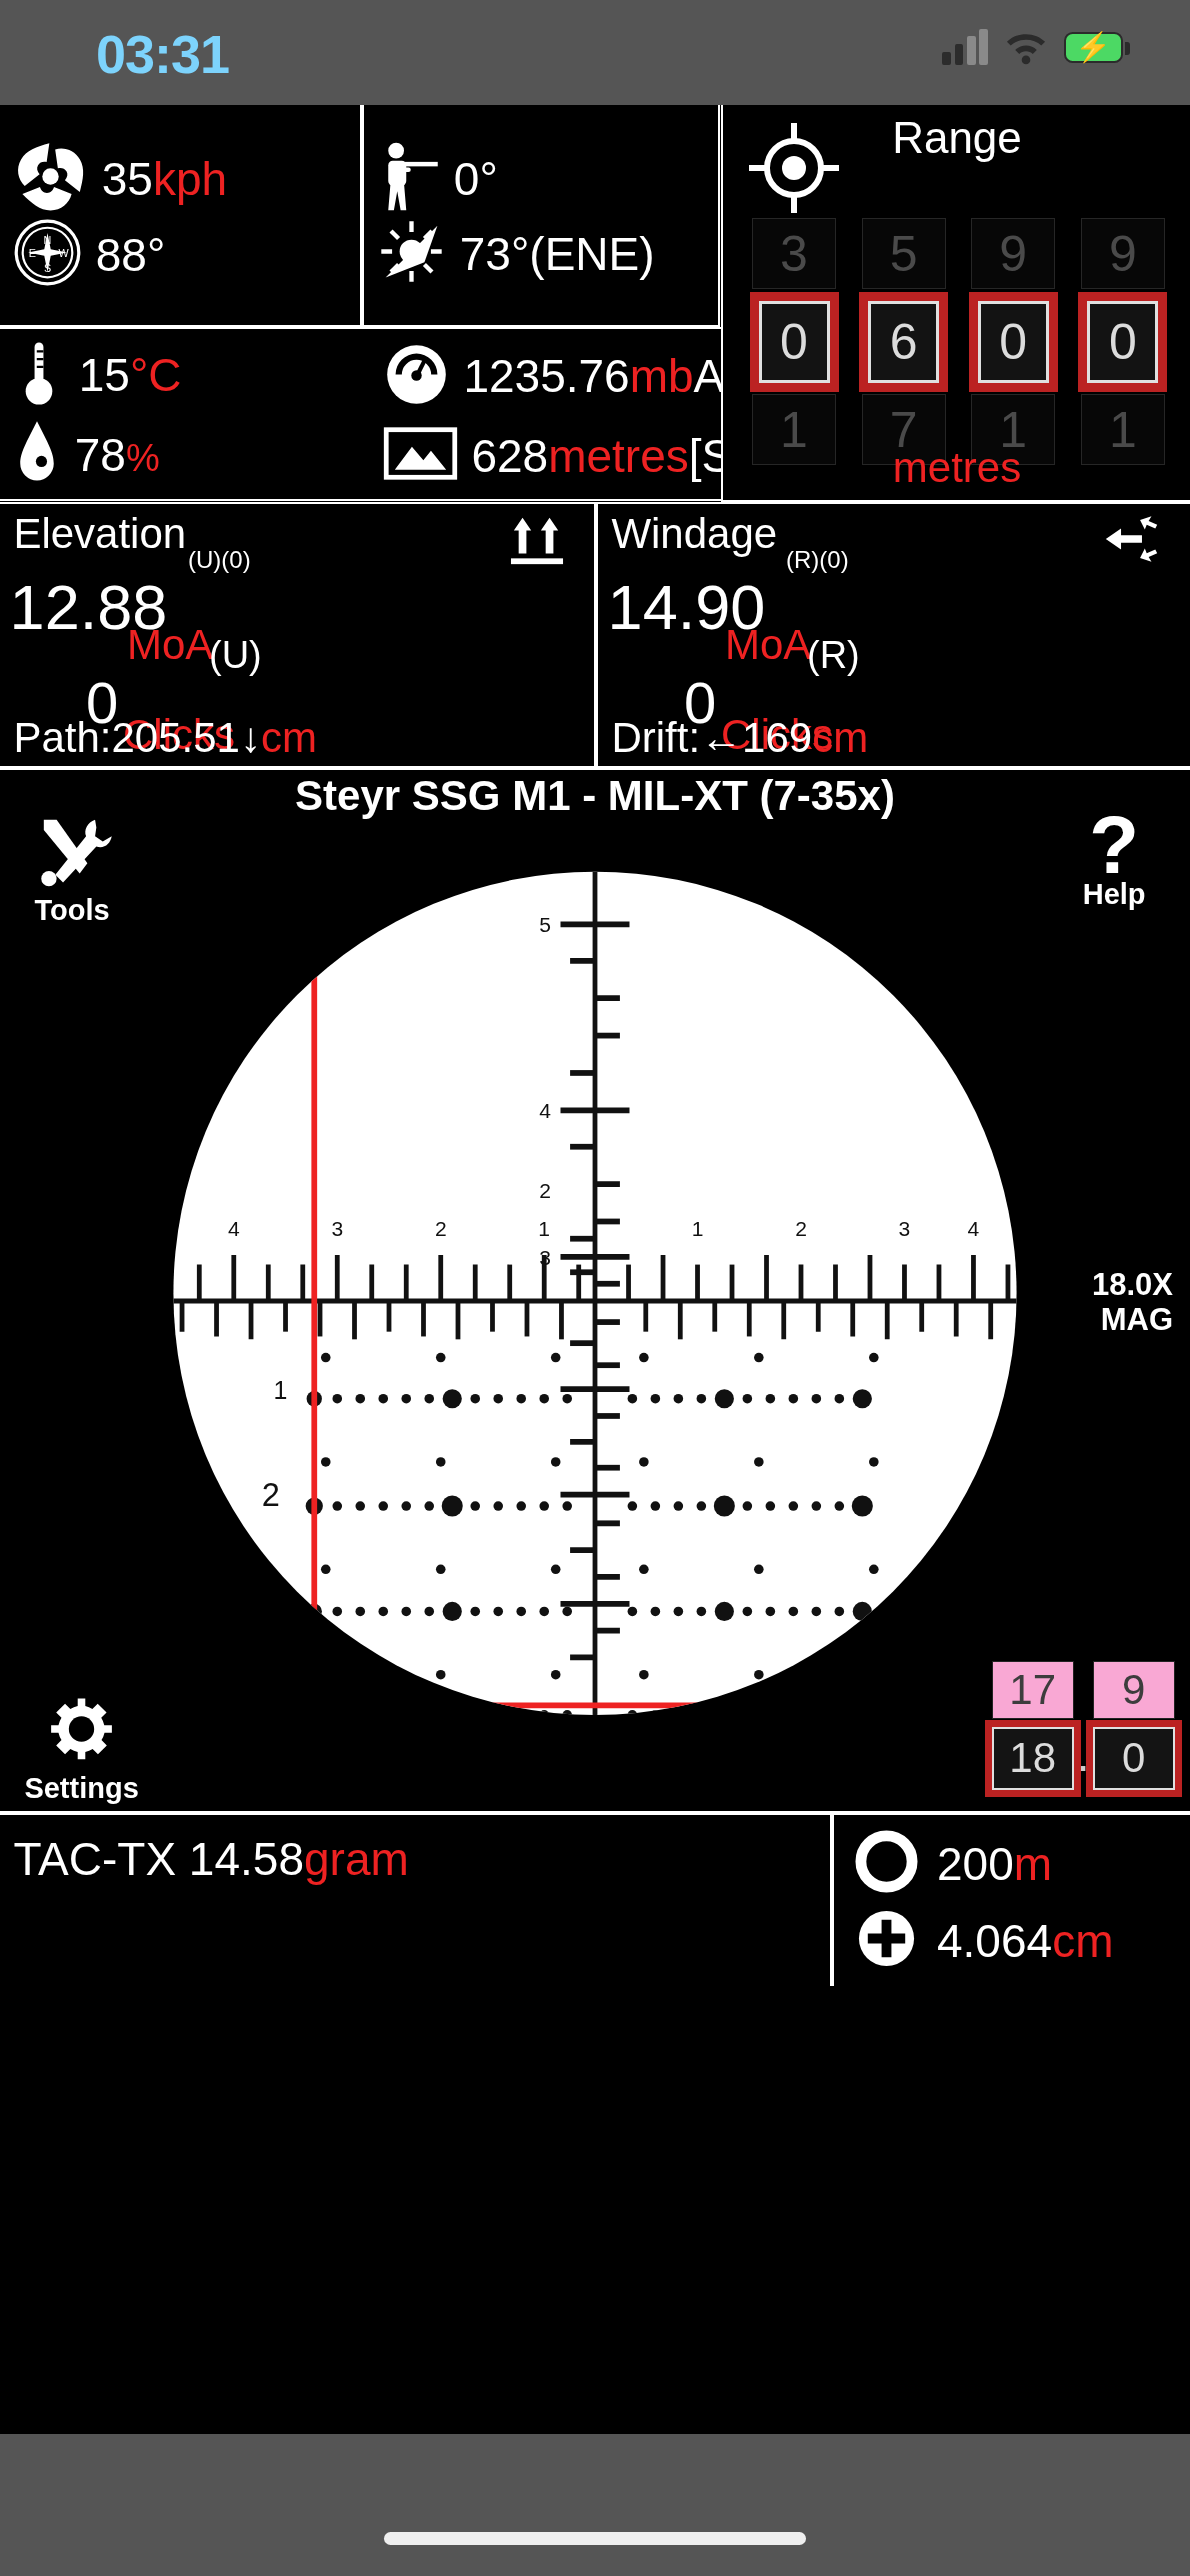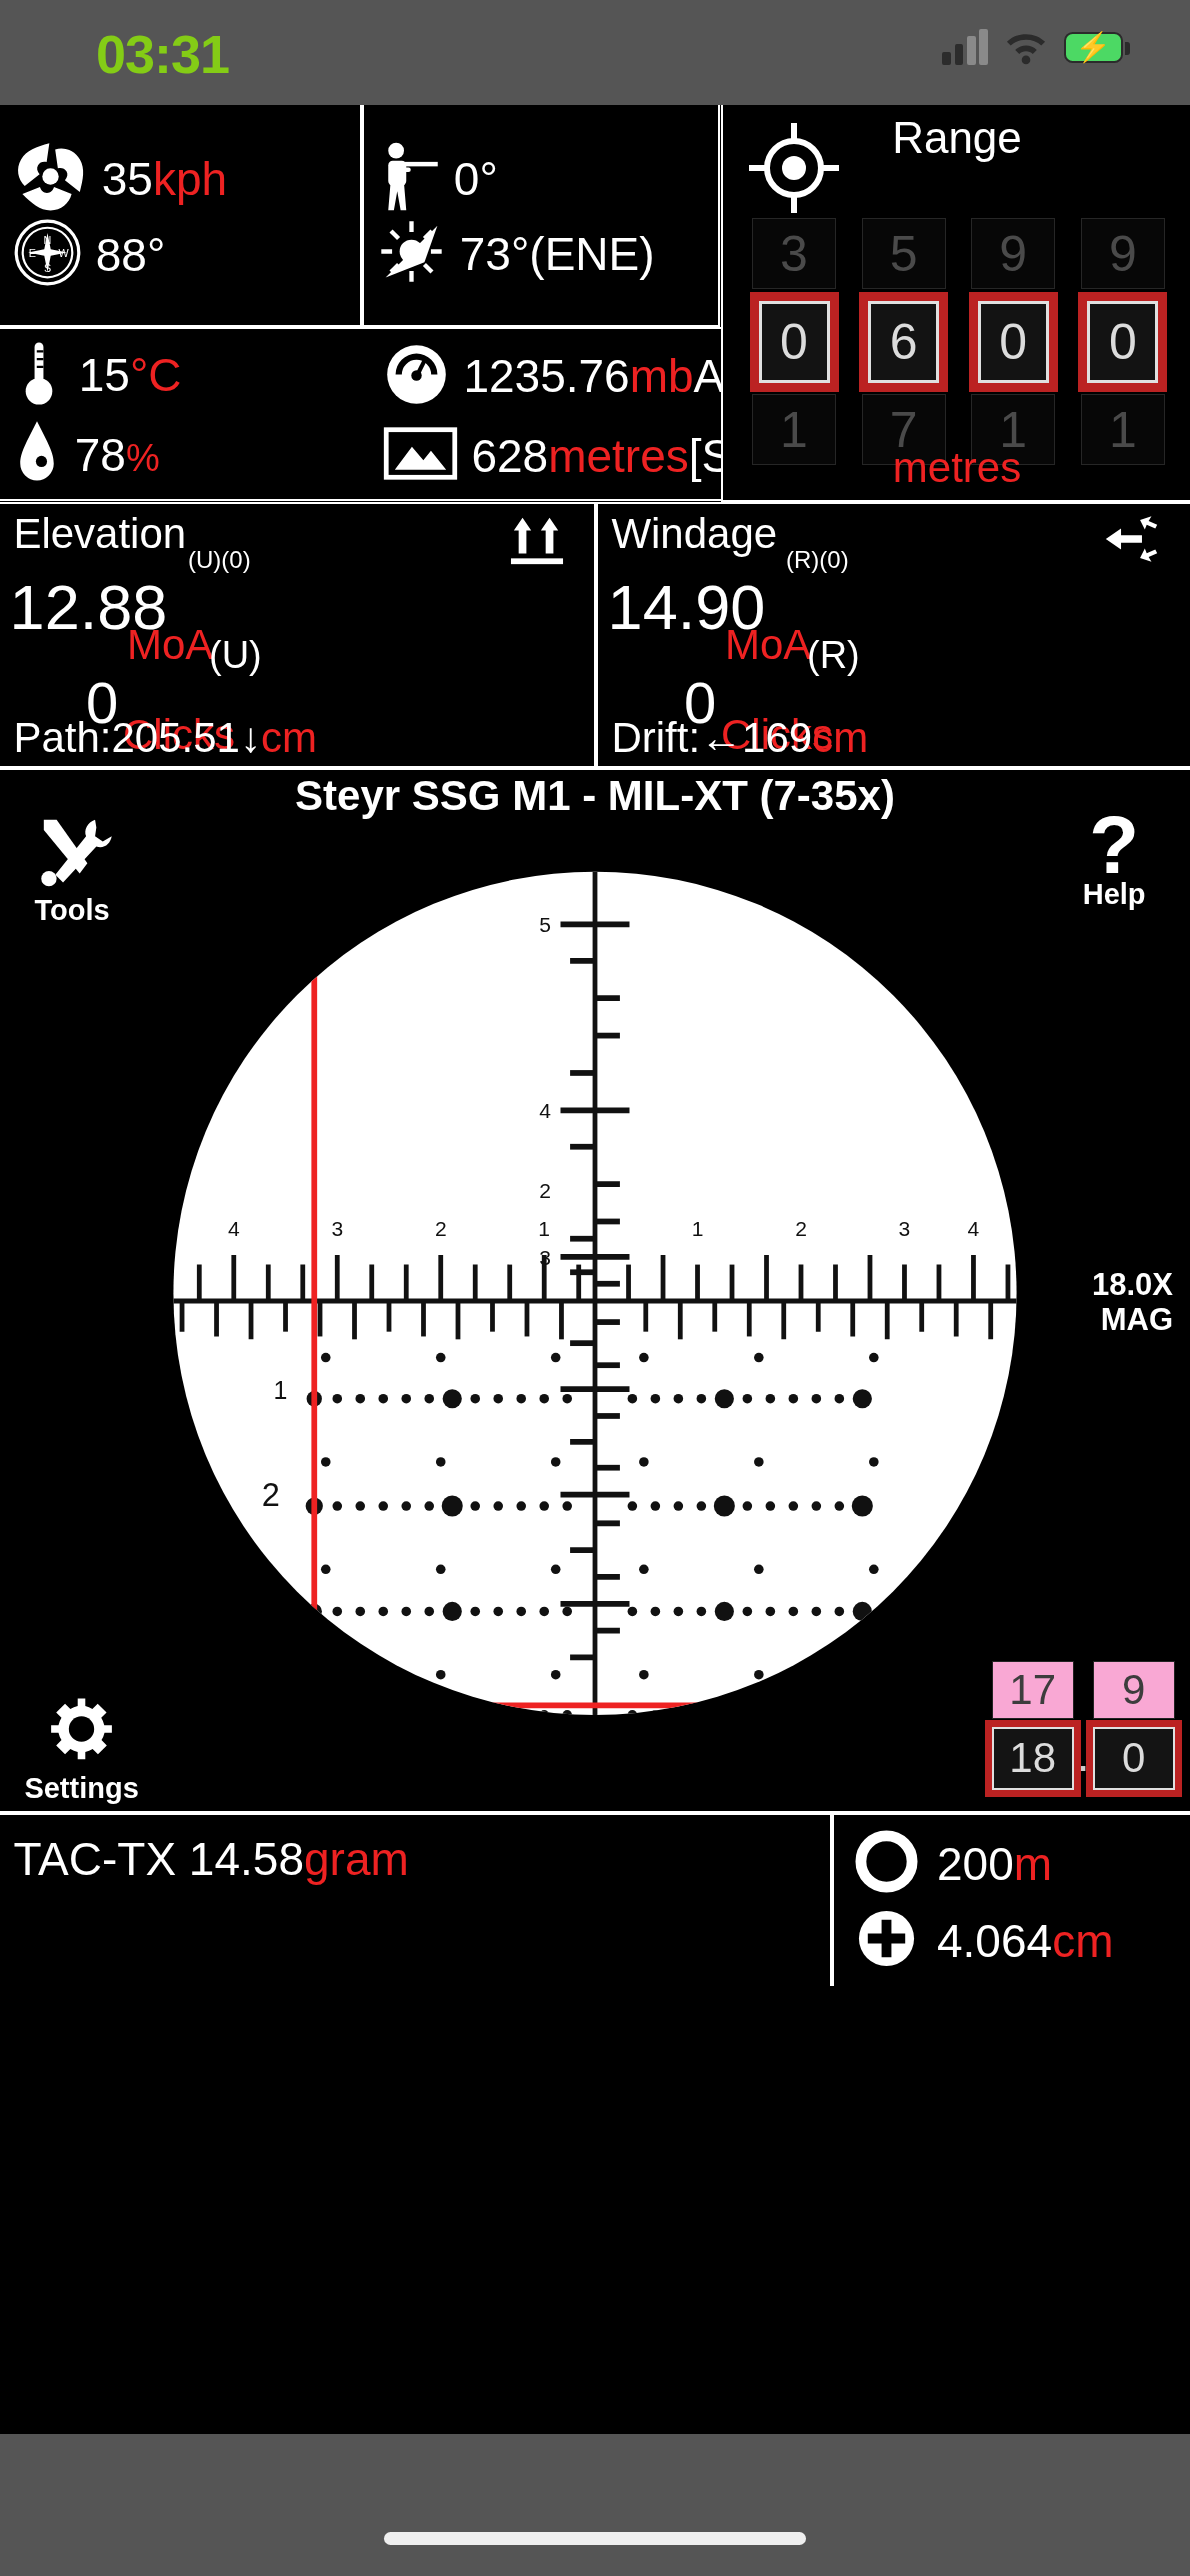--- a/index.html
+++ b/index.html
@@ -3,21 +3,21 @@
 <meta charset="utf-8">
 <style>
   * { margin:0; padding:0; box-sizing:border-box; }
   html,body { width:1190px; height:2576px; background:#000; overflow:hidden; }
   body { font-family:"Liberation Sans", sans-serif; }
 
   .phone { position:relative; width:1190px; height:2576px; background:#555555; }
 
   
   .statusbar { position:absolute; left:0; top:0; width:1190px; height:105px; background:#555555; }
-  .sb-time { position:absolute; left:96px; top:23px; font-size:54px; font-weight:700; color:#84cc16; letter-spacing:-1px; }
+  .sb-time { position:absolute; left:96px; top:23px; font-size:54px; font-weight:700; color:#7dd3fc; letter-spacing:-1px; }
   .sb-right { position:absolute; right:67px; top:29px; display:flex; align-items:center; gap:17px; }
   .sig { display:flex; align-items:flex-end; gap:3.8px; height:36px; }
   .sig i { display:block; width:8.6px; background:#2c2c2c; border-radius:1.9px; }
   .sig i:nth-child(1){height:13.4px;} .sig i:nth-child(2){height:21px;}
   .sig i:nth-child(3){height:29px;background:#8a8a8a;} .sig i:nth-child(4){height:36px;background:#8a8a8a;}
   .wifi { width:42px; height:35px; position:relative; }
   .batt { width:59px; height:31px; border:2.9px solid #2b2b2b; border-radius:8.6px; position:relative; background:#4cd964; }
   .batt:after { content:""; position:absolute; right:-8.6px; top:8.6px; width:4.8px; height:12.5px; background:#2b2b2b; border-radius:0 2.9px 2.9px 0; }
   .bolt { position:absolute; left:50%; top:50%; transform:translate(-50%,-50%); font-size:29px; color:#111; font-weight:900; line-height:1; }
 

